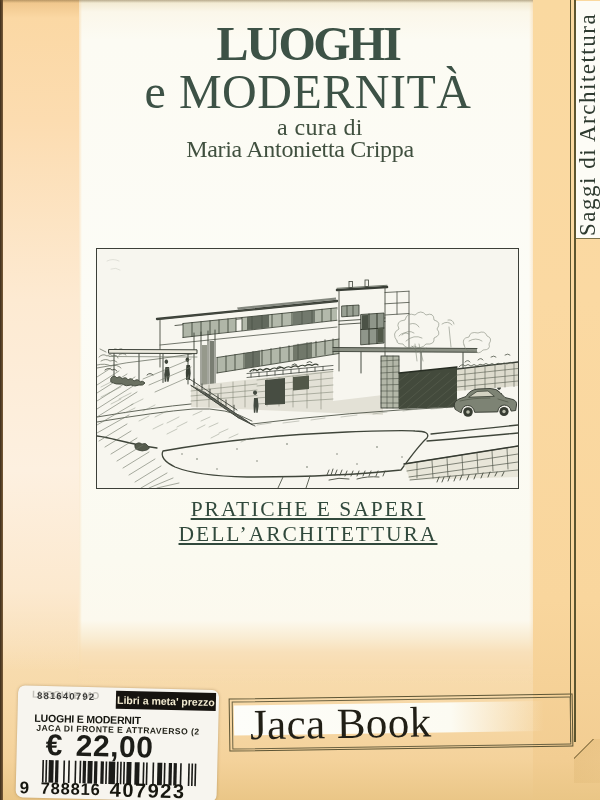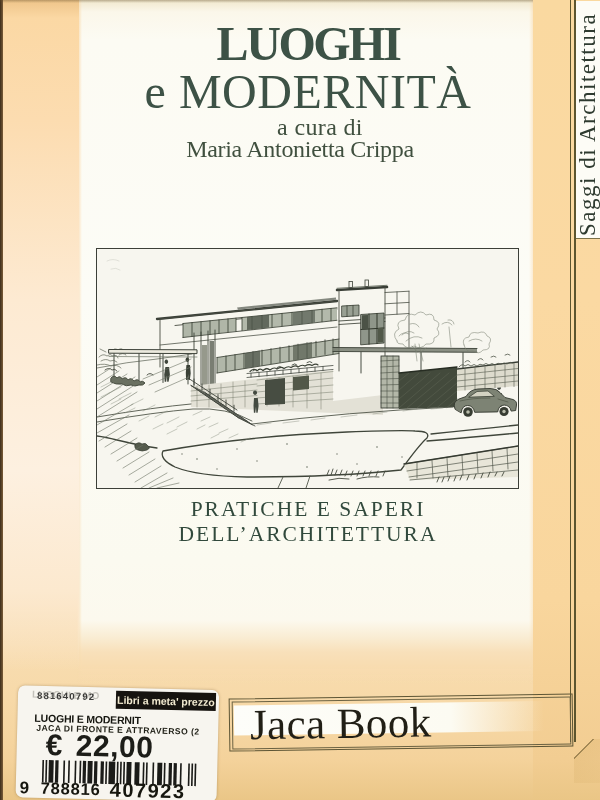--- a/index.html
+++ b/index.html
@@ -323,21 +323,21 @@
       <g stroke="#50564a" stroke-width="0.9" fill="none">
         <path d="M186,228 L181,239 M213,227 L209,239"></path>
       </g>
 
       <g stroke="#9aa093" stroke-width="0.5" fill="none" opacity="0.5">
         <path d="M10,12 q6,-3 12,0 M14,20 q5,-2 9,1"></path>
       </g>
     </svg>
   </div>
 
-  <div class="abs" style="left:80px;top:497px;width:456px;text-align:center;font-size:21.5px;letter-spacing:2px;color:#31493c;line-height:25px;">PRATICHE E SAPERI<br>DELL’ARCHITETTURA</div>
+  <div class="abs" style="left:80px;top:497px;width:456px;text-align:center;font-size:21.5px;letter-spacing:2px;color:#31493c;line-height:25px;text-decoration:underline;">PRATICHE E SAPERI<br>DELL’ARCHITETTURA</div>
 
 
   <div class="abs" style="left:229px;top:696px;width:342px;height:51px;border:1.2px solid #5d5535;transform:rotate(-0.85deg);">
     <div style="position:absolute;left:1.5px;top:1.5px;right:1.5px;bottom:1.5px;border:1px solid #6b6242;"></div>
 
     <div style="position:absolute;left:4px;top:6px;width:310px;height:30px;background:linear-gradient(90deg,#fdfdf9 0%,#fcfbf2 70%,rgba(252,251,242,0));"></div>
 
     <div style="position:absolute;left:20px;top:4px;font-size:43px;color:#211f16;letter-spacing:0.4px;line-height:43px;">Jaca Book</div>
   </div>
 

